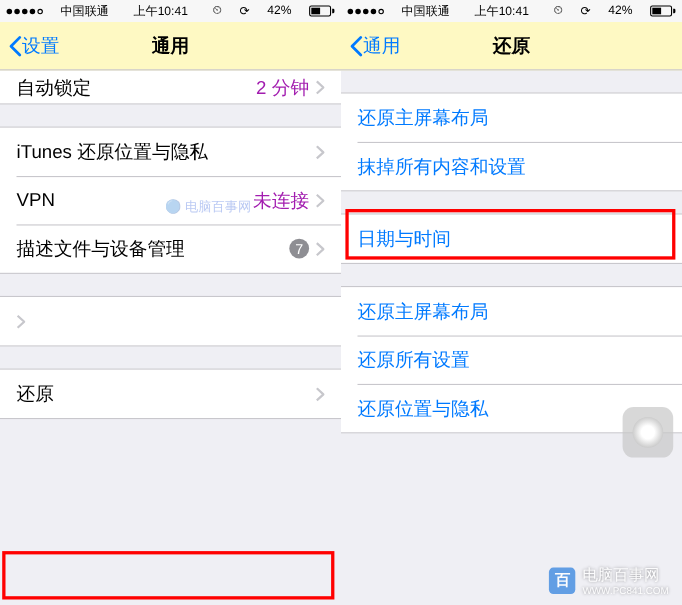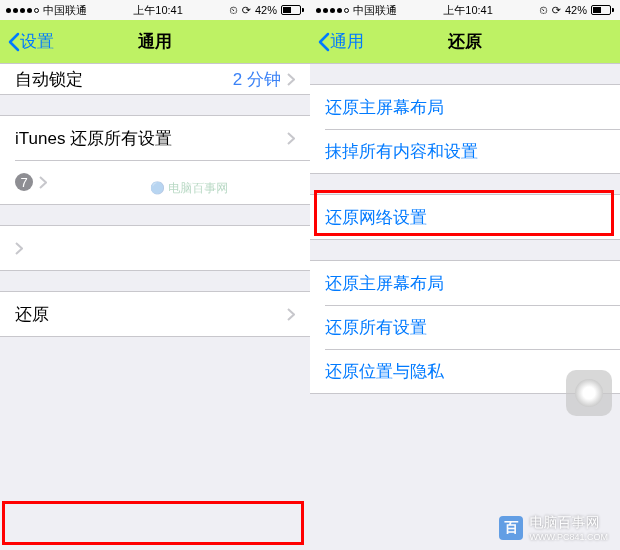--- a/index.html
+++ b/index.html
@@ -1,39 +1,39 @@
 <!DOCTYPE html>
 <html><head>
   <meta charset="utf-8">
   <style>
     * { margin: 0; padding: 0; box-sizing: border-box; font-family: -apple-system, "Helvetica Neue", sans-serif; }
     body { display: flex; width: 620px; height: 550px; background: #fff; overflow: hidden; position: relative; }
     .phone { width: 310px; height: 550px; background: #efeff4; display: flex; flex-direction: column; position: relative; }
     .status-bar { height: 20px; background: #f7f7f7; display: flex; align-items: center; justify-content: space-between; padding: 0 6px; font-size: 11px; }
-    .status-left, .status-right { display: flex; align-items: center; gap: 4px; }
+    .status-left, .status-right { display: flex; align-items: center; gap: 16px; }
     .signal-dots { display: flex; gap: 2px; }
     .dot { width: 5px; height: 5px; border-radius: 50%; background: #000; }
     .dot.empty { background: transparent; border: 0.5px solid #000; }
-    .nav-bar { height: 44px; background: #bef264; border-bottom: 0.5px solid #c8c7cc; display: flex; align-items: center; position: relative; }
+    .nav-bar { height: 44px; background: #fef9c3; border-bottom: 0.5px solid #c8c7cc; display: flex; align-items: center; position: relative; }
     .back-btn { display: flex; align-items: center; color: #007aff; font-size: 17px; padding-left: 8px; cursor: pointer; }
     .back-btn svg { width: 12px; height: 20px; }
     .nav-title { position: absolute; left: 50%; transform: translateX(-50%); font-size: 17px; font-weight: 600; }
     .content { flex: 1; overflow-y: auto; }
     .group { margin-top: 20px; background: #fff; border-top: 0.5px solid #c8c7cc; border-bottom: 0.5px solid #c8c7cc; }
     .group.first { margin-top: 0; border-top: none; }
     .row { height: 44px; display: flex; align-items: center; padding: 0 15px; position: relative; cursor: pointer; }
     .row:not(:last-child)::after { content: ""; position: absolute; left: 15px; right: 0; bottom: 0; height: 0.5px; background: #c8c7cc; }
     .row-label { font-size: 17px; color: #000; flex: 1; }
     .row-label.blue { color: #007aff; }
-    .row-value { font-size: 17px; color: #3b82f6; margin-right: 6px; }
+    .row-value { font-size: 17px; color: #a21caf; margin-right: 6px; }
     .badge { background: #8e8e93; color: #fff; font-size: 13px; border-radius: 9px; min-width: 18px; height: 18px; display: inline-flex; align-items: center; justify-content: center; padding: 0 5px; margin-right: 6px; }
     .chevron { width: 8px; height: 13px; }
     .chevron path { stroke: #c7c7cc; stroke-width: 2; fill: none; }
     .highlight { position: absolute; border: 3px solid #ff0000; pointer-events: none; }
-    .watermark { position: absolute; opacity: 0.3; font-size: 12px; color: #15803d; }
+    .watermark { position: absolute; opacity: 0.3; font-size: 12px; color: #1d4ed8; }
     .assistive { position: absolute; right: 8px; top: 370px; width: 46px; height: 46px; background: rgba(200,200,200,0.7); border-radius: 10px; display: flex; align-items: center; justify-content: center; }
     .assistive-inner { width: 28px; height: 28px; border-radius: 50%; background: radial-gradient(circle, #fff 30%, #ccc 70%); }
     .footer-wm { position: absolute; bottom: 8px; right: 12px; display: flex; align-items: center; gap: 6px; opacity: 0.85; }
     .footer-wm .logo { width: 24px; height: 24px; border-radius: 4px; background: #4a90e2; display: flex; align-items: center; justify-content: center; color: #fff; font-size: 14px; font-weight: bold; }
     .footer-wm .txt { color: #fff; font-size: 14px; text-shadow: 0 0 3px rgba(0,0,0,0.5); }
     .footer-wm .sub { color: #fff; font-size: 9px; text-shadow: 0 0 3px rgba(0,0,0,0.5); }
     .battery { display: inline-flex; align-items: center; gap: 1px; }
     .battery-body { width: 20px; height: 10px; border: 1px solid #000; border-radius: 2px; position: relative; }
     .battery-fill { position: absolute; left: 1px; top: 1px; bottom: 1px; width: 42%; background: #000; }
     .battery-tip { width: 2px; height: 4px; background: #000; border-radius: 0 1px 1px 0; }
@@ -80,26 +80,34 @@
       <div class="row" style="height:30px;overflow:hidden;">
         <span class="row-label">自动锁定</span>
         <span class="row-value">2 分钟</span>
         <svg class="chevron" viewBox="0 0 8 13">
             <path d="M1 1 L7 6.5 L1 12"></path>
           </svg>
       </div>
     </div>
     <div class="group">
       <div class="row">
-        <span class="row-label">iTunes 还原所有设置</span>
-        <svg class="chevron" viewBox="0 0 8 13">
-            <path d="M1 1 L7 6.5 L1 12"></path>
-          </svg>
-      </div>
-      <div class="row">
+        <span class="row-label">iTunes 还原位置与隐私</span>
+        <svg class="chevron" viewBox="0 0 8 13">
+            <path d="M1 1 L7 6.5 L1 12"></path>
+          </svg>
+      </div>
+      <div class="row">
+        <span class="row-label">VPN</span>
+        <span class="row-value">未连接</span>
+        <svg class="chevron" viewBox="0 0 8 13">
+            <path d="M1 1 L7 6.5 L1 12"></path>
+          </svg>
+      </div>
+      <div class="row">
+        <span class="row-label">描述文件与设备管理</span>
         <span class="badge">7</span>
         <svg class="chevron" viewBox="0 0 8 13">
             <path d="M1 1 L7 6.5 L1 12"></path>
           </svg>
       </div>
     </div>
     <div class="group">
       <div class="row">
         <svg class="chevron" viewBox="0 0 8 13">
             <path d="M1 1 L7 6.5 L1 12"></path>
@@ -157,21 +165,21 @@
     <div class="group">
       <div class="row">
         <span class="row-label blue">还原主屏幕布局</span>
       </div>
       <div class="row">
         <span class="row-label blue">抹掉所有内容和设置</span>
       </div>
     </div>
     <div class="group">
       <div class="row">
-        <span class="row-label blue">还原网络设置</span>
+        <span class="row-label blue">日期与时间</span>
       </div>
     </div>
     <div class="group">
       <div class="row">
         <span class="row-label blue">还原主屏幕布局</span>
       </div>
       <div class="row">
         <span class="row-label blue">还原所有设置</span>
       </div>
       <div class="row">

